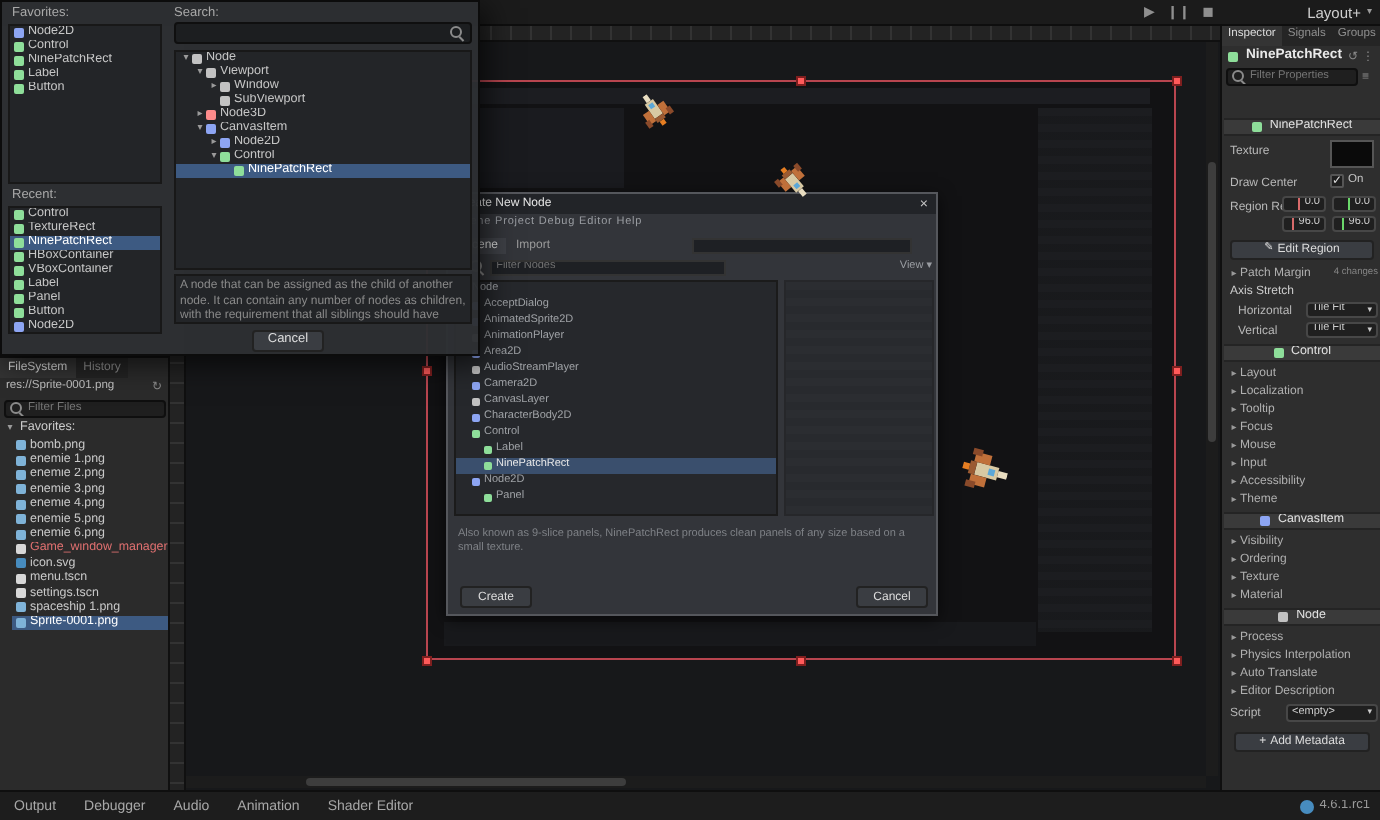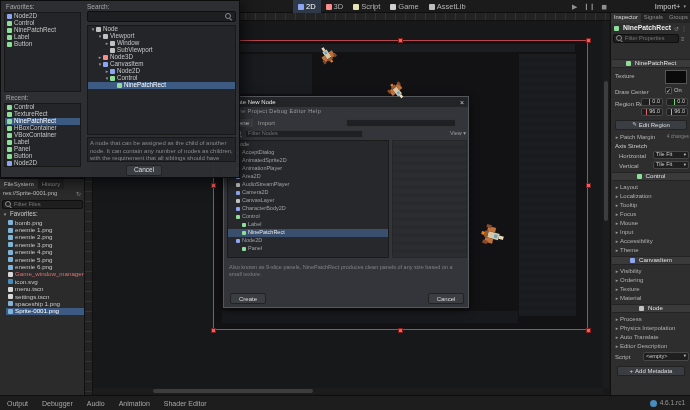--- a/index.html
+++ b/index.html
@@ -56,49 +56,27 @@
   #bottombar{position:absolute;left:0;top:395px;width:690px;height:15px;background:#1d1d1d;border-top:1px solid #0f0f0f;z-index:30;display:flex;align-items:center}
   .bb-item{font-size:7px;color:#a8a8a8;padding:0 7px;height:15px;display:flex;align-items:center}
   .chk{width:7px;height:7px;background:#1f1f1f;border:1px solid #555;border-radius:1px;display:flex;align-items:center;justify-content:center;color:#ddd;font-size:6px}
 </style>
 </head>
 <body>
 
 <div id="root">
 
   <div id="topbar">
-    <div class="abs row" style="left:293px;top:0">
-      <div class="main-tab active">
-        <span class="tab-ico" style="background:#8da5f3"></span>
-        <span>2D</span>
-      </div>
-      <div class="main-tab">
-        <span class="tab-ico" style="background:#fc8b8b"></span>
-        <span>3D</span>
-      </div>
-      <div class="main-tab">
-        <span class="tab-ico" style="background:#e6e2b2"></span>
-        <span>Script</span>
-      </div>
-      <div class="main-tab">
-        <span class="tab-ico" style="background:#cfcfcf"></span>
-        <span>Game</span>
-      </div>
-      <div class="main-tab">
-        <span class="tab-ico" style="background:#bdbdbd"></span>
-        <span>AssetLib</span>
-      </div>
-    </div>
     <div class="abs row" style="left:572px;top:3px;gap:6px;color:#8f8f8f;font-size:7px">
       <span>▶</span>
       <span>❙❙</span>
       <span>◼</span>
     </div>
     <div class="abs row" style="right:4px;top:3px;gap:3px;color:#cfcfcf;font-size:7.5px">
-      <span>Import+</span>
+      <span>Layout+</span>
       <span style="font-size:5px;color:#9a9a9a">▾</span>
     </div>
   </div>
 
   <div id="viewport"></div>
   <div class="abs ruler" style="left:85px;top:13px;width:525px;height:8px;border-bottom:1px solid #101010;z-index:5"></div>
   <div class="abs rulerv" style="left:85px;top:21px;width:8px;height:374px;border-right:1px solid #101010;z-index:5"></div>
 
   <div id="scene-rect">
 

